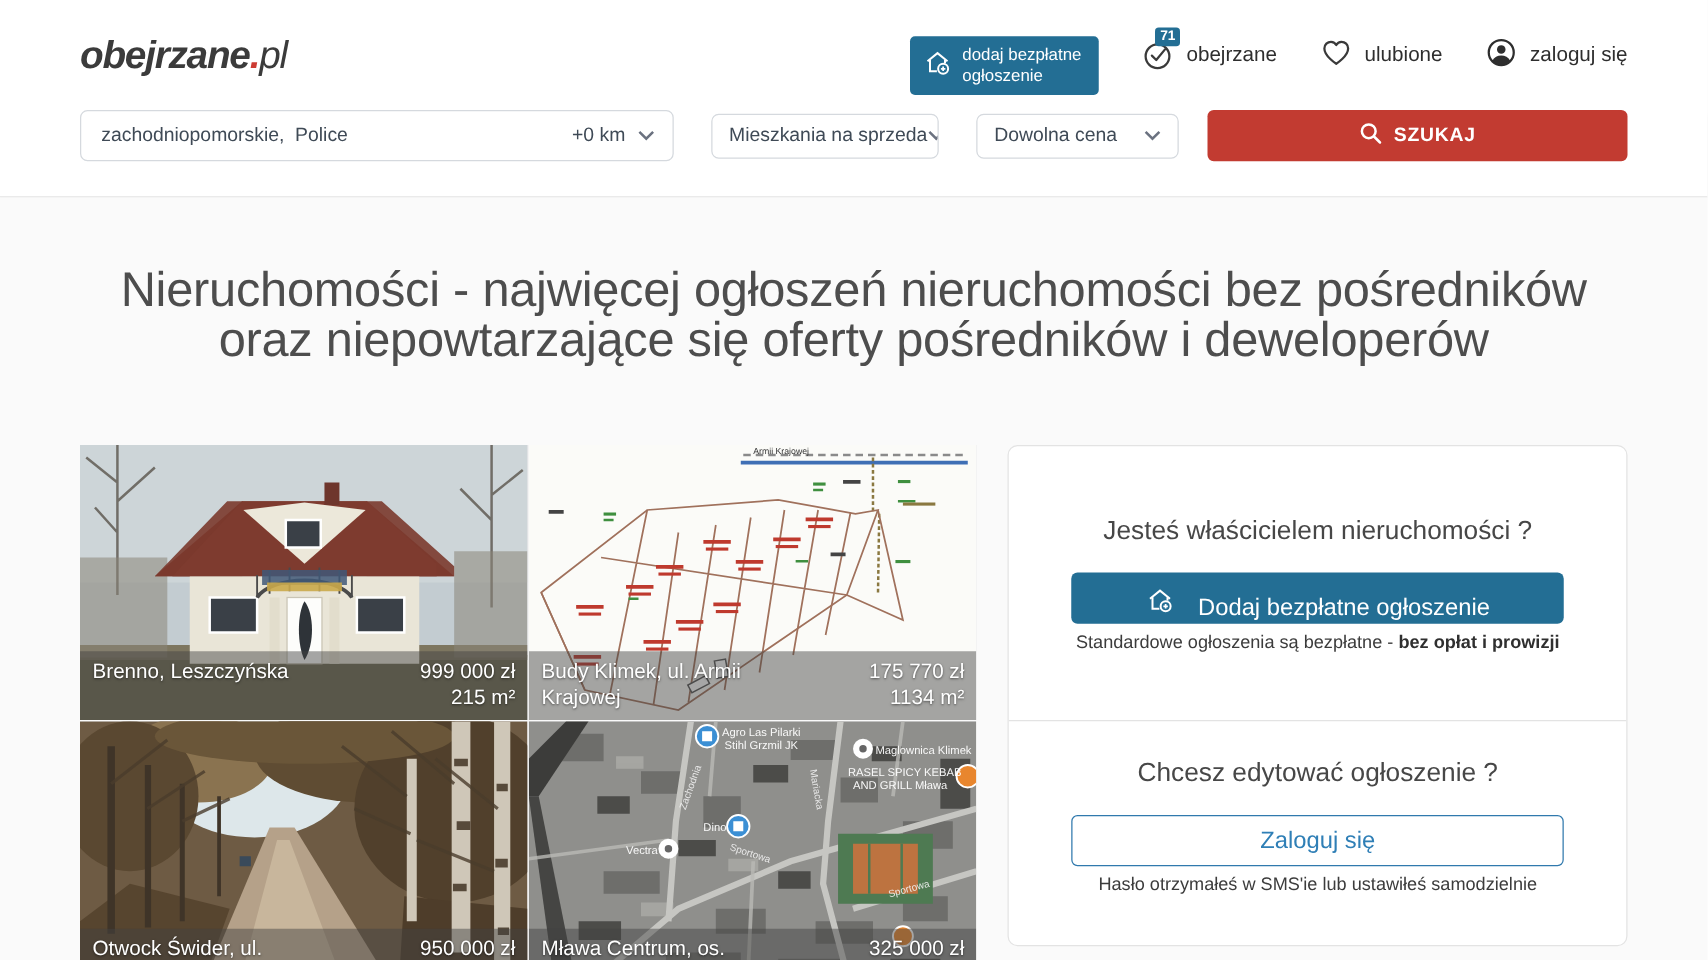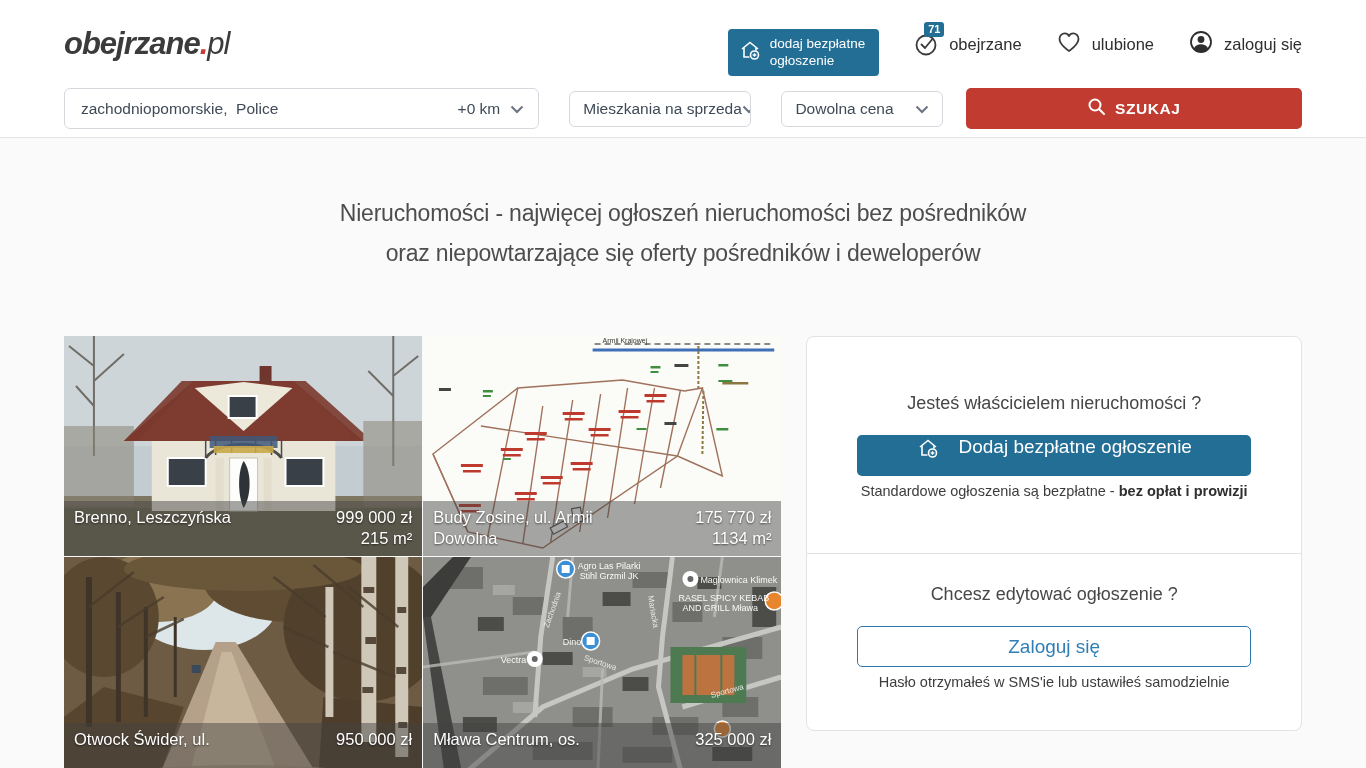--- a/index.html
+++ b/index.html
@@ -21,21 +21,21 @@
     font-family:inherit; font-size:13.5px; line-height:1.2; text-align:left; cursor:pointer;margin-top:17px;
   }
   .header-item { display:flex; align-items:center; gap:10px; font-size:16.5px; color:#2e2e2e; cursor:pointer; }
   .icon-badge-wrap { position:relative; display:flex; }
   .badge {
     position:absolute; top:-9px; left:11px; background:#236e94; color:#fff;
     font-size:11px; font-weight:bold; padding:1px 4px 2px; border-radius:3px; line-height:1.1;
   }
   
   .search-bar {
-    display:flex; align-items:center; padding:0 64px 8px; background:#fff;
+    display:flex; align-items:center; padding:0 64px 28px; background:#fff;
     border-bottom:1px solid #e3e3e3; box-shadow:0 2px 4px rgba(0,0,0,.06);
   }
   .loc-group {
     width:498px; height:41px; border:1px solid #d5d9de; border-radius:6px;
     display:flex; align-items:center; padding:0 14px; gap:10px; background:#fff;
   }
   .loc-group input {
     border:none; outline:none; flex:1; font-family:inherit; font-size:15.5px; color:#3f4a56; background:transparent;
   }
   .radius { display:flex; align-items:center; gap:10px; color:#3f4a56; font-size:15.5px; cursor:pointer; white-space:nowrap; }
@@ -46,21 +46,21 @@
   }
   .select.category { width:190px; margin-left:30px; }
   .select.price    { width:168px; margin-left:30px; }
   .btn-search {
     margin-left:23px; width:353px; height:41px; background:#c23b31; border:none; border-radius:5px;
     color:#fff; font-family:inherit; font-size:15.5px; font-weight:bold; letter-spacing:.6px;
     display:flex; align-items:center; justify-content:center; gap:9px; cursor:pointer;
   }
   
   .main { background:#fafafa; padding-top:55px; min-height:600px; }
-  .page-title { text-align:center; font-size:23px; font-weight:400; color:#4d4d4d;
+  .page-title { text-align:center; font-size:39px; font-weight:400; color:#4d4d4d;
     line-height:40px; letter-spacing:-.2px; margin:0 0 63px; }
   .page-title span { display:block; }
   .content { display:flex; padding:0 64px; gap:25px; align-items:flex-start; }
   
   .grid { width:718px; display:grid; grid-template-columns:1fr 1fr; gap:1px; }
   .card { position:relative; height:220px; overflow:hidden; background:#ddd; cursor:pointer; }
   .card svg { display:block; width:100%; height:100%; }
   .overlay {
     position:absolute; left:0; right:0; bottom:0; min-height:54px;
     background:rgba(66,66,66,.47); color:#fff; display:flex; justify-content:space-between;
@@ -68,24 +68,24 @@
   }
   .ov-title { max-width:215px; }
   .ov-right { text-align:right; }
   
   .sidebar-card {
     width:496px; background:#fff; border:1px solid #e3e3e3; border-radius:8px;
     text-align:center;
   }
   .side-sec1 { padding:56px 50px 54px; }
   .side-sec2 { padding:30px 50px 40px; border-top:1px solid #e3e3e3; }
-  .side-h { font-size:18px; font-weight:400; color:#474747; margin:0 0 21px; }
+  .side-h { font-size:21px; font-weight:400; color:#474747; margin:0 0 21px; }
   .btn-teal-lg {
     width:100%; height:41px; background:#236e94; color:#fff; border:none; border-radius:5px;
-    font-family:inherit; font-size:19px; display:flex; align-items:flex-start; justify-content:center; gap:18px; cursor:pointer;
+    font-family:inherit; font-size:19px; display:flex; align-items:flex-end; justify-content:center; gap:18px; cursor:pointer;
   }
   .btn-outline {
     width:100%; height:41px; background:#fff; border:1px solid #3079ad; border-radius:5px;
     color:#2f7fb6; font-family:inherit; font-size:19px; cursor:pointer;
   }
   .side-note { margin-top:7px; font-size:14.5px; color:#3c3c3c; }
   .side-note b { color:#2f2f2f; }
   .maplabel { fill:#fff; font-size:9px; font-family:"Liberation Sans",sans-serif; opacity:.95; }
   .mapstreet { fill:#f2f2f2; font-size:8px; font-family:"Liberation Sans",sans-serif; opacity:.9; }
 </style>
@@ -294,21 +294,21 @@
           <rect x="300" y="46" width="26" height="2.5" fill="#8a7840"></rect>
           <rect x="16" y="52" width="12" height="3" fill="#444"></rect>
           <rect x="252" y="28" width="14" height="3" fill="#444"></rect>
           <rect x="242" y="86" width="12" height="3" fill="#444"></rect>
           <g stroke="#555" stroke-width="1.2" fill="#fff">
             <rect x="128" y="188" width="16" height="7" transform="rotate(-28 136 191)"></rect>
             <rect x="150" y="172" width="9" height="14" transform="rotate(-10 154 179)"></rect>
           </g>
         </svg>
         <div class="overlay">
-          <div class="ov-title">Budy Zosine, ul. Armii Dowolna</div>
+          <div class="ov-title">Budy Klimek, ul. Armii Krajowej</div>
           <div class="ov-right">
             <div>175 770 zł</div>
             <div>1134 m²</div>
           </div>
         </div>
       </div>
 
       <div class="card">
         <svg viewBox="0 0 359 220" preserveAspectRatio="none">
           <rect width="359" height="220" fill="#6e5b44"></rect>

